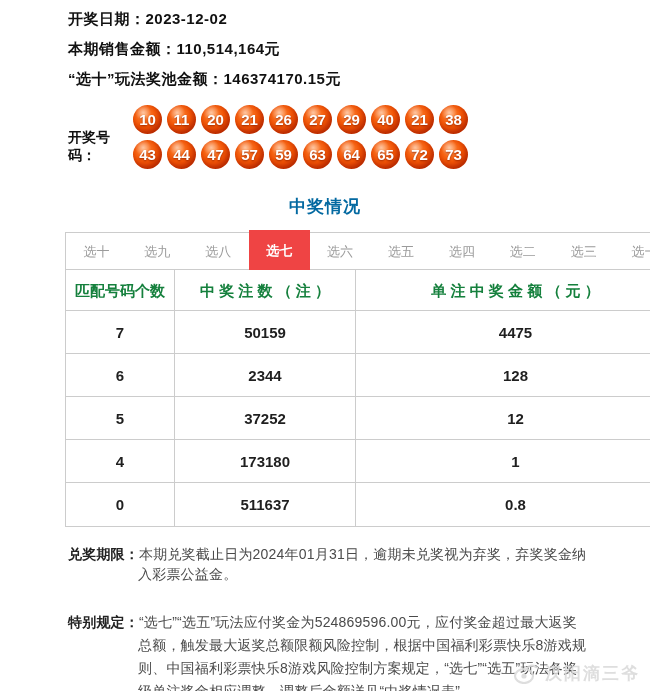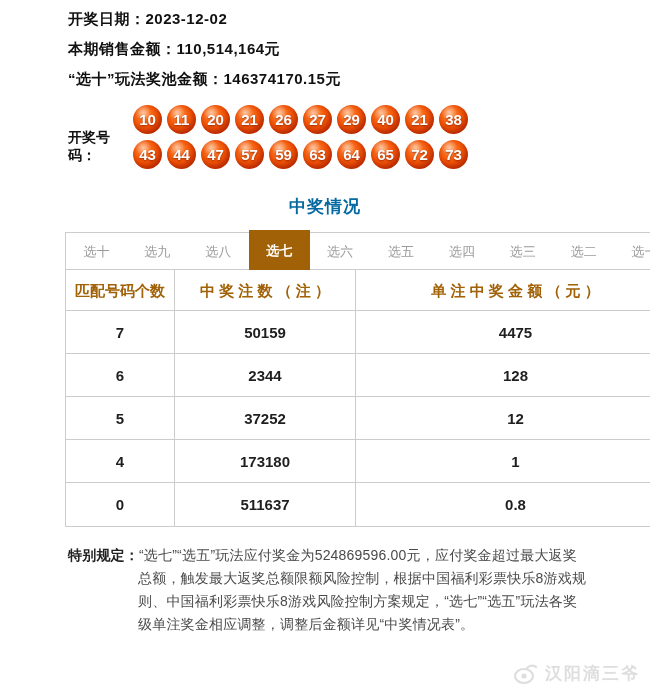--- a/index.html
+++ b/index.html
@@ -55,33 +55,33 @@
     display: flex; height: 37px; border-bottom: 1px solid #cccccc;
     overflow: visible;
   }
   .tab {
     flex: 1; text-align: center; line-height: 37px;
     font-size: 13px; color: #9b9b9b; cursor: pointer;
     white-space: nowrap;
   }
   .tab.active {
     position: relative; top: -3px; height: 40px; line-height: 42px;
-    background: #a16207; color: #ffffff; font-weight: bold; z-index: 2;
+    background: #ef4444; color: #ffffff; font-weight: bold; z-index: 2;
   }
   .grid-row {
     display: grid; grid-template-columns: 109px 181px auto;
   }
   .grid-row .cell {
     text-align: center; border-right: 1px solid #cccccc;
     overflow: hidden; white-space: nowrap;
   }
   .grid-row .cell:last-child { border-right: none; }
   .grid-header .cell {
     height: 41px; line-height: 41px; font-size: 15px; font-weight: bold;
-    color: #a16207; border-bottom: 1px solid #cccccc;
+    color: #15803d; border-bottom: 1px solid #cccccc;
   }
   .data-row .cell {
     height: 43px; line-height: 43px; font-size: 15px; font-weight: bold;
     color: #1f1f1f; border-bottom: 1px solid #cccccc;
   }
   .data-row:last-child .cell { border-bottom: none; }
 
   
   .notes { width: 520px; margin: 17px 0 0 68px; }
   .note {
@@ -147,22 +147,22 @@
 
   <div class="table-wrap">
     <div class="tab-bar" id="tab-bar">
         <div class="tab">选十</div>
         <div class="tab">选九</div>
         <div class="tab">选八</div>
         <div class="tab active">选七</div>
         <div class="tab">选六</div>
         <div class="tab">选五</div>
         <div class="tab">选四</div>
+        <div class="tab">选二</div>
         <div class="tab">选三</div>
-        <div class="tab">选二</div>
         <div class="tab">选一</div>
       </div>
     <div class="grid-row grid-header">
       <div class="cell">匹配号码个数</div>
       <div class="cell">中 奖 注 数 （ 注 ）</div>
       <div class="cell">单 注 中 奖 金 额 （ 元 ）</div>
     </div>
     <div id="table-body">
         <div class="grid-row data-row">
           <div class="cell">7</div>
@@ -186,20 +186,21 @@
         </div>
         <div class="grid-row data-row">
           <div class="cell">0</div>
           <div class="cell">511637</div>
           <div class="cell">0.8</div>
         </div>
       </div>
   </div>
 
   <div class="notes">
+    <p class="note"><b>兑奖期限：</b><span>本期兑奖截止日为2024年01月31日，逾期未兑奖视为弃奖，弃奖奖金纳入彩票公益金。</span></p>
     <p class="note special"><b>特别规定：</b><span>“选七”“选五”玩法应付奖金为524869596.00元，应付奖金超过最大返奖总额，触发最大返奖总额限额风险控制，根据中国福利彩票快乐8游戏规则、中国福利彩票快乐8游戏风险控制方案规定，“选七”“选五”玩法各奖级单注奖金相应调整，调整后金额详见“中奖情况表”。</span></p>
   </div>
 
   <div class="watermark">
     <svg width="30" height="20" viewBox="0 0 30 20">
       <ellipse cx="13" cy="12" rx="9" ry="7" fill="none" stroke="#d9d9d9" stroke-width="2.2"></ellipse>
       <circle cx="13" cy="12" r="2.6" fill="#d9d9d9"></circle>
       <path d="M16 4 Q20 0 25 3" fill="none" stroke="#d9d9d9" stroke-width="2.2" stroke-linecap="round"></path>
     </svg>
     <span>汉阳滴三爷</span>

